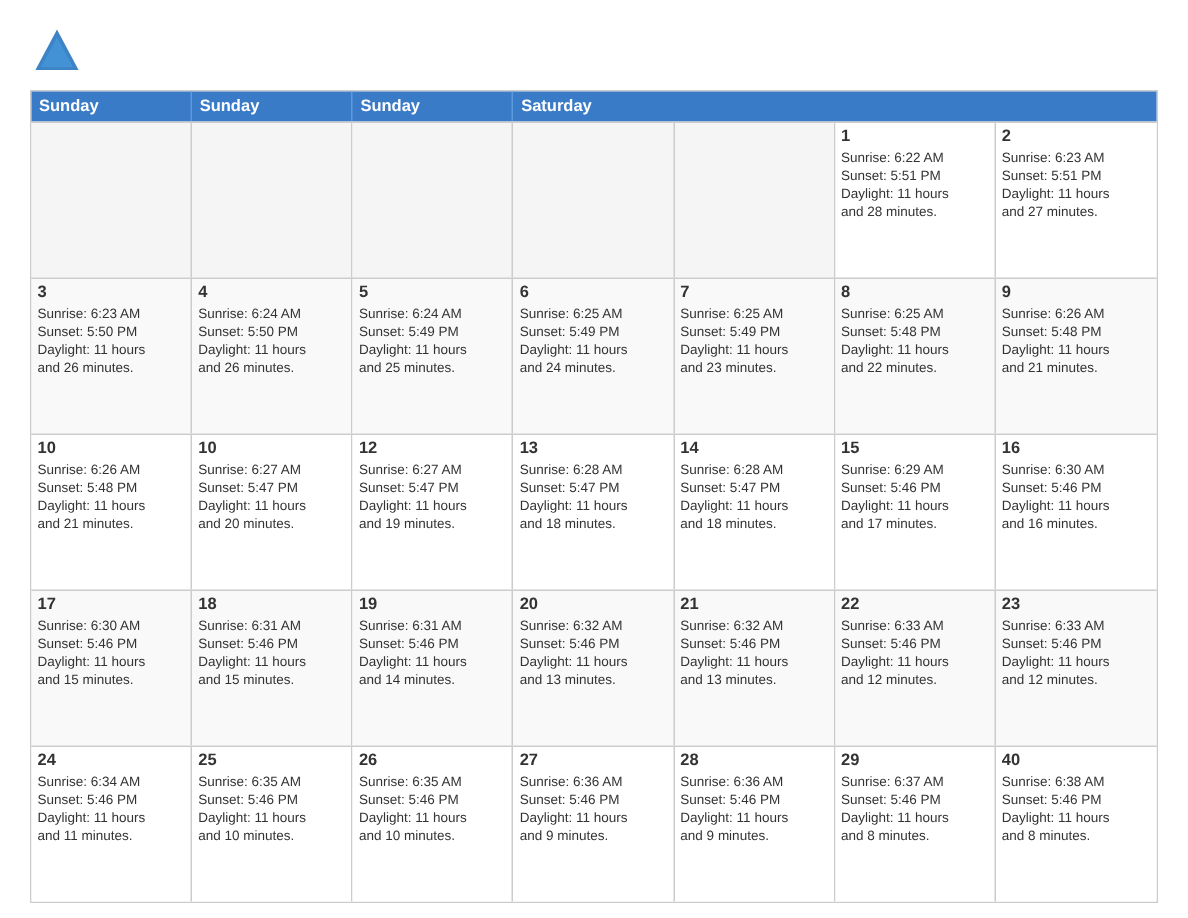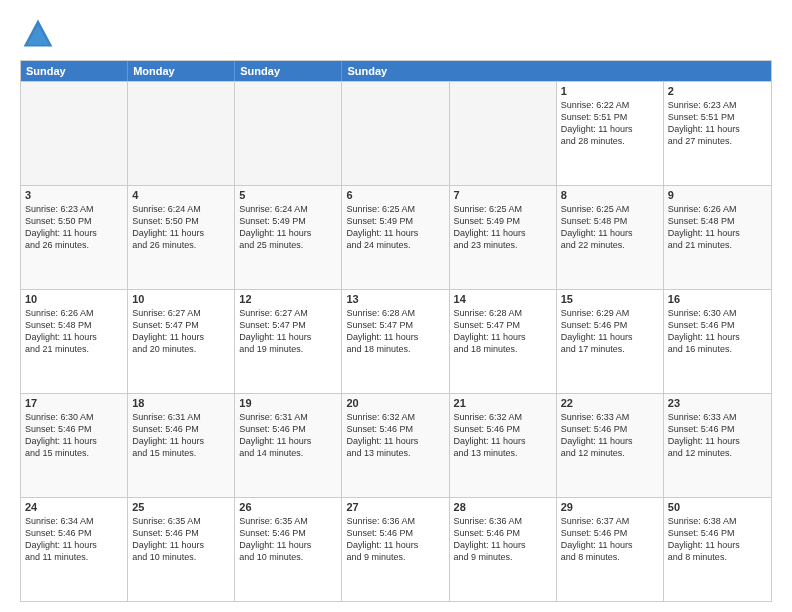--- a/index.html
+++ b/index.html
@@ -130,23 +130,23 @@
     </div>
     <div class="title-block">
       <div class="month-title"></div>
       <div class="location-title"></div>
     </div>
   </div>
 
   <div class="calendar">
     <div class="cal-header">
     <div class="cal-header-cell">Sunday</div>
-        <div class="cal-header-cell">Monday</div>
         <div class="cal-header-cell">Sunday</div>
         <div class="cal-header-cell">Sunday</div>
+        <div class="cal-header-cell">Saturday</div>
       </div>
     <div class="cal-body">
     <div class="cal-row">
           <div class="cal-cell empty"></div>
           <div class="cal-cell empty"></div>
           <div class="cal-cell empty"></div>
           <div class="cal-cell empty"></div>
           <div class="cal-cell empty"></div>
           <div class="cal-cell">
             <span class="day-num">1</span>
@@ -266,19 +266,19 @@
           </div>
           <div class="cal-cell">
             <span class="day-num">28</span>
             <div class="day-info">Sunrise: 6:36 AM<br>Sunset: 5:46 PM<br>Daylight: 11 hours<br>and 9 minutes.</div>
           </div>
           <div class="cal-cell">
             <span class="day-num">29</span>
             <div class="day-info">Sunrise: 6:37 AM<br>Sunset: 5:46 PM<br>Daylight: 11 hours<br>and 8 minutes.</div>
           </div>
           <div class="cal-cell">
-            <span class="day-num">50</span>
+            <span class="day-num">40</span>
             <div class="day-info">Sunrise: 6:38 AM<br>Sunset: 5:46 PM<br>Daylight: 11 hours<br>and 8 minutes.</div>
           </div>
         </div>
       </div>
   </div>
 </div>
 
 </body></html>

